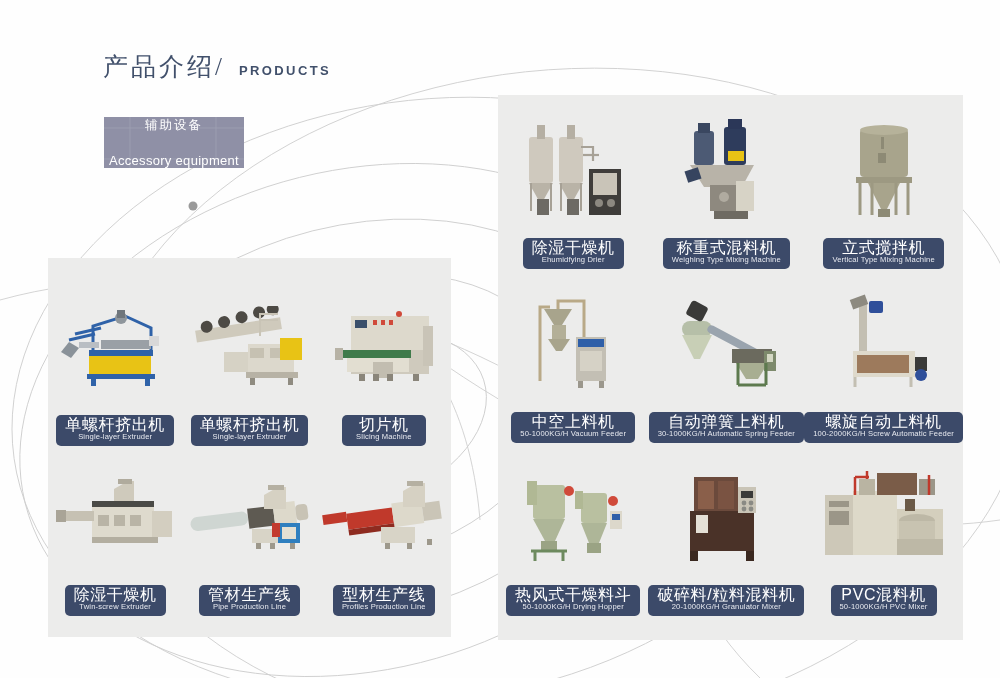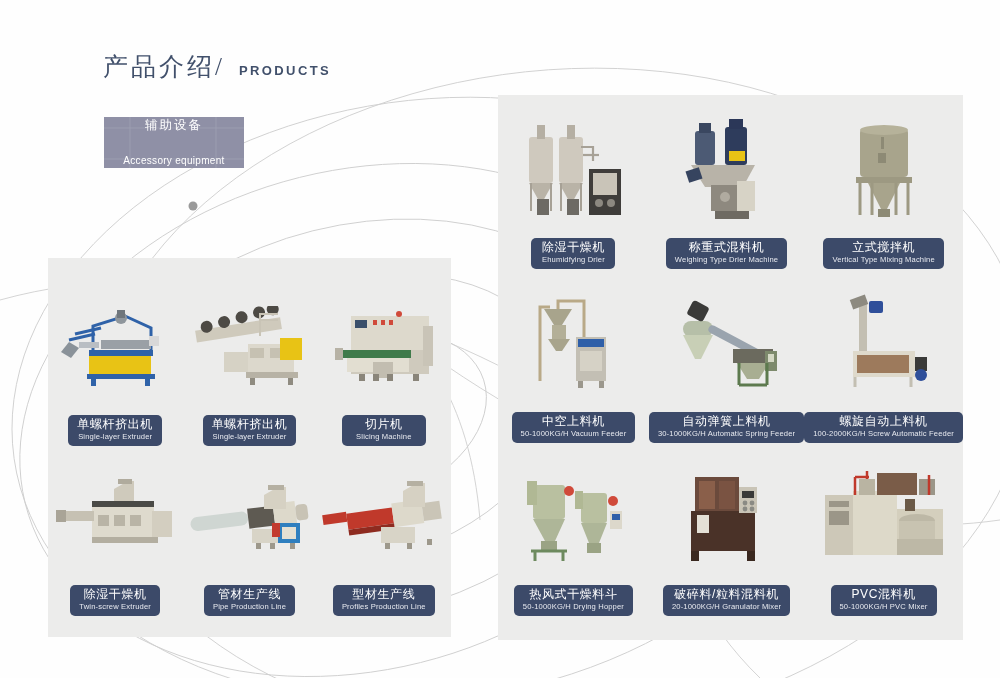--- a/index.html
+++ b/index.html
@@ -59,38 +59,39 @@
     position: absolute;
     left: 104px;
     top: 117px;
     width: 140px;
     height: 51px;
     background: #8f90a6;
     z-index: 6;
     display: flex;
     flex-direction: column;
     align-items: center;
-    justify-content: space-between;
+    justify-content: flex-end;
     overflow: hidden;
+    gap: 20px;
   }
   .cat-tab .grid {
     position: absolute;
     inset: 0;
   }
   .cat-tab-cn {
     position: relative;
     font-size: 12.5px;
     color: #ffffff;
     letter-spacing: 2px;
     font-family: "Liberation Serif", "DejaVu Serif", serif;
     line-height: 17px;
   }
   .cat-tab-en {
     position: relative;
-    font-size: 10px;
+    font-size: 13px;
     color: #ffffff;
     letter-spacing: .3px;
     line-height: 14px;
   }
 
   
   .panel {
     position: absolute;
     background: #ececeb;
     z-index: 2;
@@ -152,21 +153,21 @@
   .badge {
     background: #3c4a69;
     border-radius: 5px;
     padding: 3px 9px 4px;
     text-align: center;
     color: #ffffff;
     min-width: 84px;
     margin-bottom: 4px;
   }
   .badge-cn {
-    font-size: 12px;
+    font-size: 16px;
     letter-spacing: .6px;
     line-height: 13px;
     white-space: nowrap;
     font-family: "Liberation Sans", "DejaVu Sans", sans-serif;
   }
   .badge-en {
     font-size: 7.6px;
     line-height: 11px;
     letter-spacing: .15px;
     white-space: nowrap;
@@ -450,21 +451,21 @@
           <path d="M10 50 L74 50 L62 72 L24 72 Z" fill="#b8b3a8"></path>
           <rect x="6" y="54" width="14" height="12" fill="#36445f" transform="rotate(-18 13 60)"></rect>
           <rect x="30" y="70" width="34" height="26" fill="#8e897f"></rect>
           <rect x="56" y="66" width="18" height="30" fill="#d7d3c6"></rect>
           <rect x="34" y="96" width="34" height="8" fill="#6e6a62"></rect>
           <circle cx="44" cy="82" r="5" fill="#b0aba0"></circle>
         </svg>
       </div>
       <div class="badge">
         <div class="badge-cn">称重式混料机</div>
-        <div class="badge-en">Weighing Type Drier Machine</div>
+        <div class="badge-en">Weighing Type Mixing Machine</div>
       </div>
     </div>
 
     <div class="product">
       <div class="product-img">
         <svg width="92" height="106" viewBox="0 0 92 106">
           <rect x="22" y="14" width="48" height="48" rx="4" fill="#a8a48c"></rect>
           <ellipse cx="46" cy="15" rx="24" ry="5" fill="#b6b29a"></ellipse>
           <rect x="43" y="22" width="3" height="12" fill="#8d8a75"></rect>
           <rect x="40" y="38" width="8" height="10" fill="#8d8a75"></rect>

